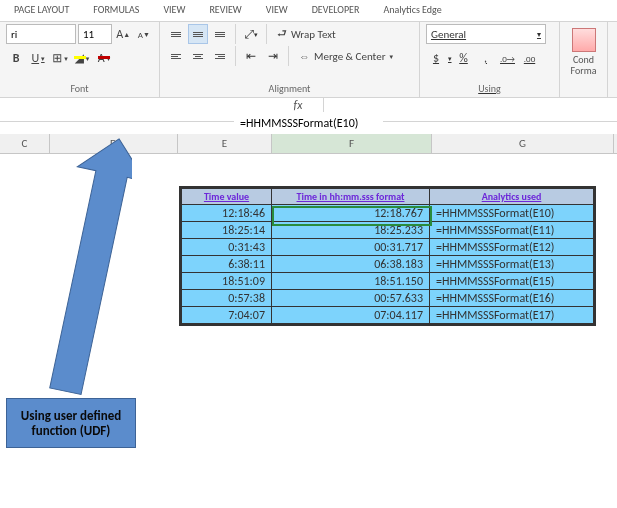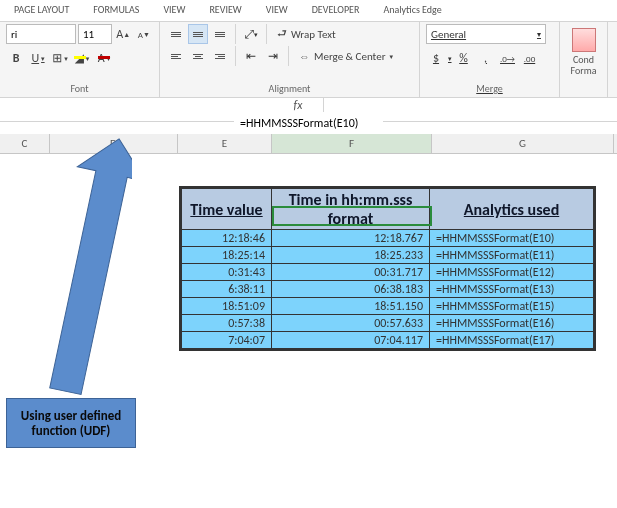--- a/index.html
+++ b/index.html
@@ -42,21 +42,21 @@
 .formula-input { flex: 1; height: 100%; border: none; outline: none; padding: 0 6px; font-size: 12px; }
 
 .col-headers { display: flex; height: 20px; background: #f0f0f0; border-bottom: 1px solid #c6c6c6; margin-top: 12px; }
 .ch { border-right: 1px solid #c6c6c6; text-align: center; font-size: 11px; color: #555; line-height: 20px; }
 .ch.sel { background: #d6e6d6; }
 
 .grid { position: relative; }
 
 .table { position: absolute; left: 179px; top: 32px; border: 2px solid #333; }
 .table table { border-collapse: collapse; }
-.table th { background: #b8cbe2; border: 1px solid #333; padding: 1px 8px; font-size: 16px; font-weight: bold; text-decoration: underline; color: #0f172a; }
+.table th { background: #b8cbe2; border: 1px solid #333; padding: 1px 8px; font-size: 10px; font-weight: bold; text-decoration: underline; color: #6d28d9; }
 .table td { border: 1px solid #333; padding: 1px 6px; font-size: 12px; background: #7dd3fc; }
 .table td.e { text-align: right; width: 90px; }
 .table td.f { text-align: right; width: 158px; }
 .table td.g { text-align: left; width: 164px; }
 .table th.e { width: 90px; }
 .table th.f { width: 158px; }
 .table th.g { width: 164px; }
 
 .sel-box { position: absolute; border: 2px solid #2a8c3c; width: 160px; height: 20px; left: 272px; top: 52px; pointer-events: none; }
 
@@ -185,21 +185,21 @@
         </div>
       <div class="align-row" style="margin-top:2px">
         <span class="ibtn">$</span>
           <span style="font-size:7px">▾</span>
         <span class="ibtn">%</span>
         <span class="ibtn">,</span>
         <span class="ibtn" style="font-size:9px">.0→</span>
         <span class="ibtn" style="font-size:9px">.00</span>
       </div>
     </div>
-    <div class="group-label">Merge</div>
+    <div class="group-label">Using</div>
   </div>
 
   <div class="group cond-group">
     <div style="width:24px;height:24px;border:1px solid #c77;background:linear-gradient(#fdd,#faa);margin-top:4px"></div>
     <div style="font-size:10px;color:#555;text-align:center;line-height:11px;margin-top:2px">Cond Forma</div>
   </div>
 </div>
 
 <div class="formula-bar">
   <span class="fx">fx</span>

